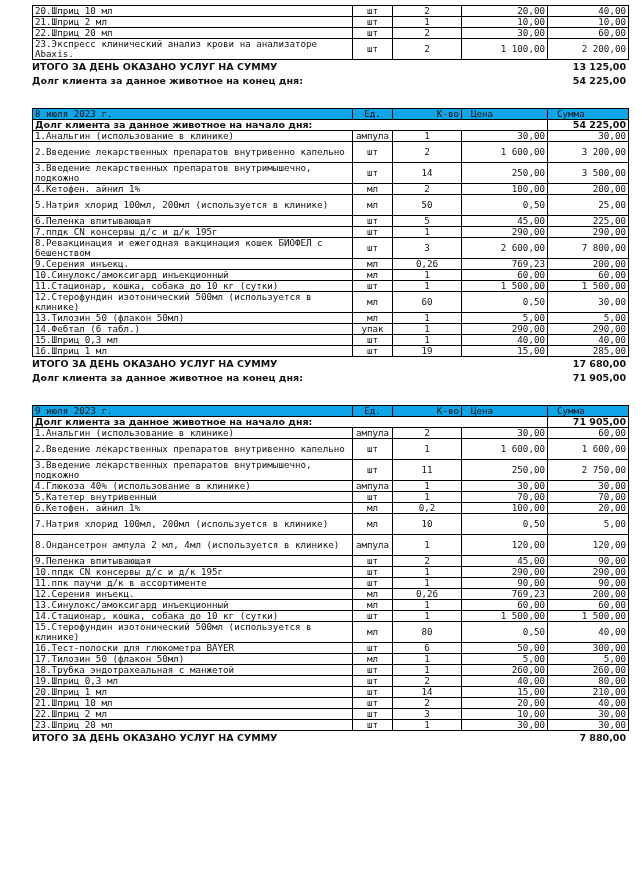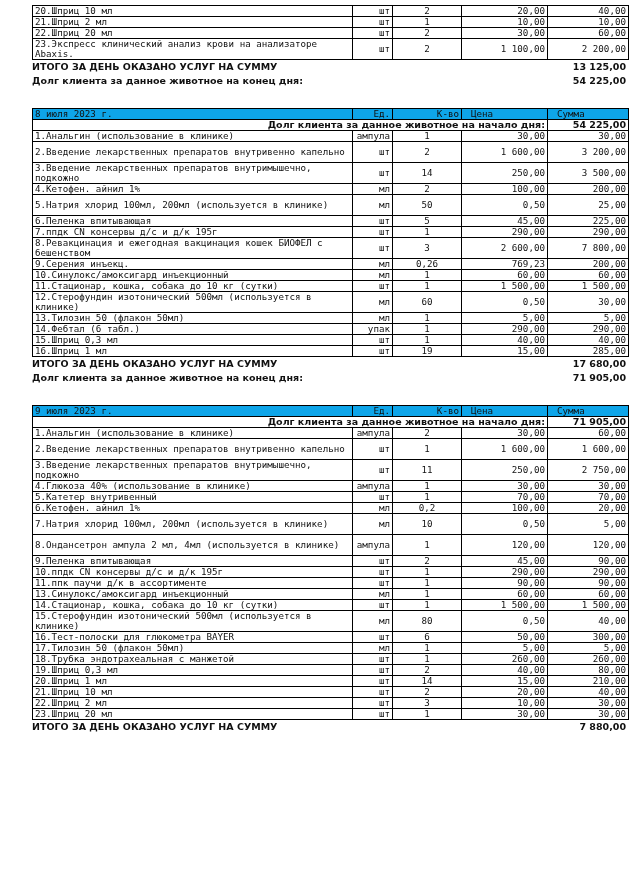--- a/index.html
+++ b/index.html
@@ -1,28 +1,28 @@
 <!DOCTYPE html>
 <html><head>
 <meta charset="utf-8">
 <style>
   html, body { margin: 0; padding: 0; background: #ffffff; }
   body { width: 642px; height: 891px; position: relative; overflow: hidden; font-family: "DejaVu Sans Mono", monospace; color: #111; }
   .doc { position: absolute; left: 32px; top: 5px; width: 596px; }
   table { border-collapse: collapse; width: 596px; table-layout: fixed; }
   td { border: 1px solid #000; padding: 0 2px; font-size: 9.2px; line-height: 10px; height: 10px; vertical-align: middle; white-space: nowrap; overflow: hidden; }
   td.name { white-space: normal; line-height: 10px; }
-  td.unit { text-align: right; }
+  td.unit { text-align: center; }
   td.qty { text-align: center; }
   td.price, td.sum { text-align: right; }
   tr.two td { height: 20px; }
   tr.hdr td { background: #0ea5e9; border-top: 1.5px solid #000; }
   tr.hdr td.qty { text-align: right; }
   tr.hdr td.price, tr.hdr td.sum { text-align: left; padding-left: 9px; }
-  tr.debt td { font-family: "DejaVu Sans", sans-serif; font-weight: bold; font-size: 9.5px; text-align: right; }
+  tr.debt td { font-family: "DejaVu Sans", sans-serif; font-weight: bold; font-size: 9.5px; }
   tr.debt td.sum { text-align: right; }
   .total { display: flex; justify-content: space-between; font-family: "DejaVu Sans", sans-serif; font-weight: bold; font-size: 9.5px; height: 14px; line-height: 14px; padding: 0 2px 0 0; gap: 31px; }
   .gap { height: 20px; }
   col.c1 { width: 320px; } col.c2 { width: 40px; } col.c3 { width: 69px; } col.c4 { width: 86px; } col.c5 { width: 81px; }
 </style>
 </head>
 <body>
 
 <div class="doc">
 
@@ -316,20 +316,27 @@
           <td class="sum">290,00</td>
         </tr>
         <tr>
           <td class="name">11.ппк паучи д/к в ассортименте</td>
           <td class="unit">шт</td>
           <td class="qty">1</td>
           <td class="price">90,00</td>
           <td class="sum">90,00</td>
         </tr>
         <tr>
+          <td class="name">12.Серения инъекц.</td>
+          <td class="unit">мл</td>
+          <td class="qty">0,26</td>
+          <td class="price">769,23</td>
+          <td class="sum">200,00</td>
+        </tr>
+        <tr>
           <td class="name">13.Синулокс/амоксигард инъекционный</td>
           <td class="unit">мл</td>
           <td class="qty">1</td>
           <td class="price">60,00</td>
           <td class="sum">60,00</td>
         </tr>
         <tr>
           <td class="name">14.Стационар, кошка, собака до 10 кг (сутки)</td>
           <td class="unit">шт</td>
           <td class="qty">1</td>

